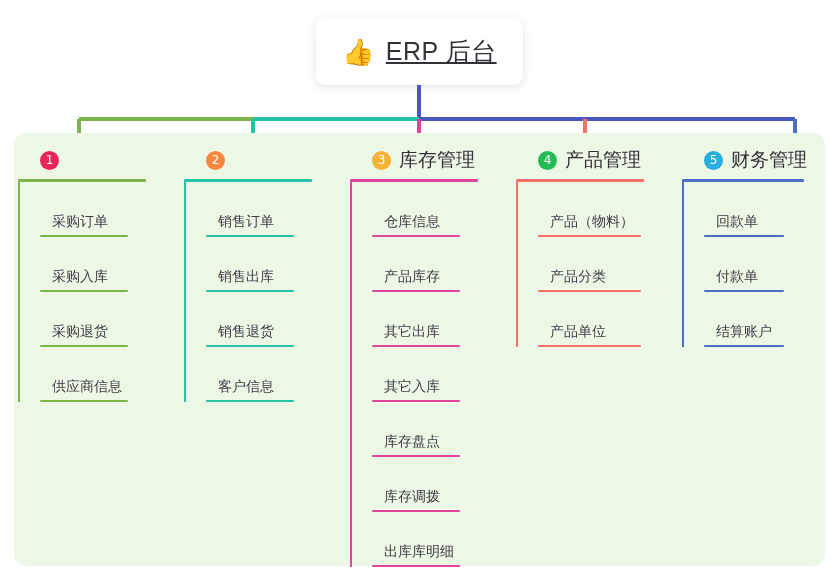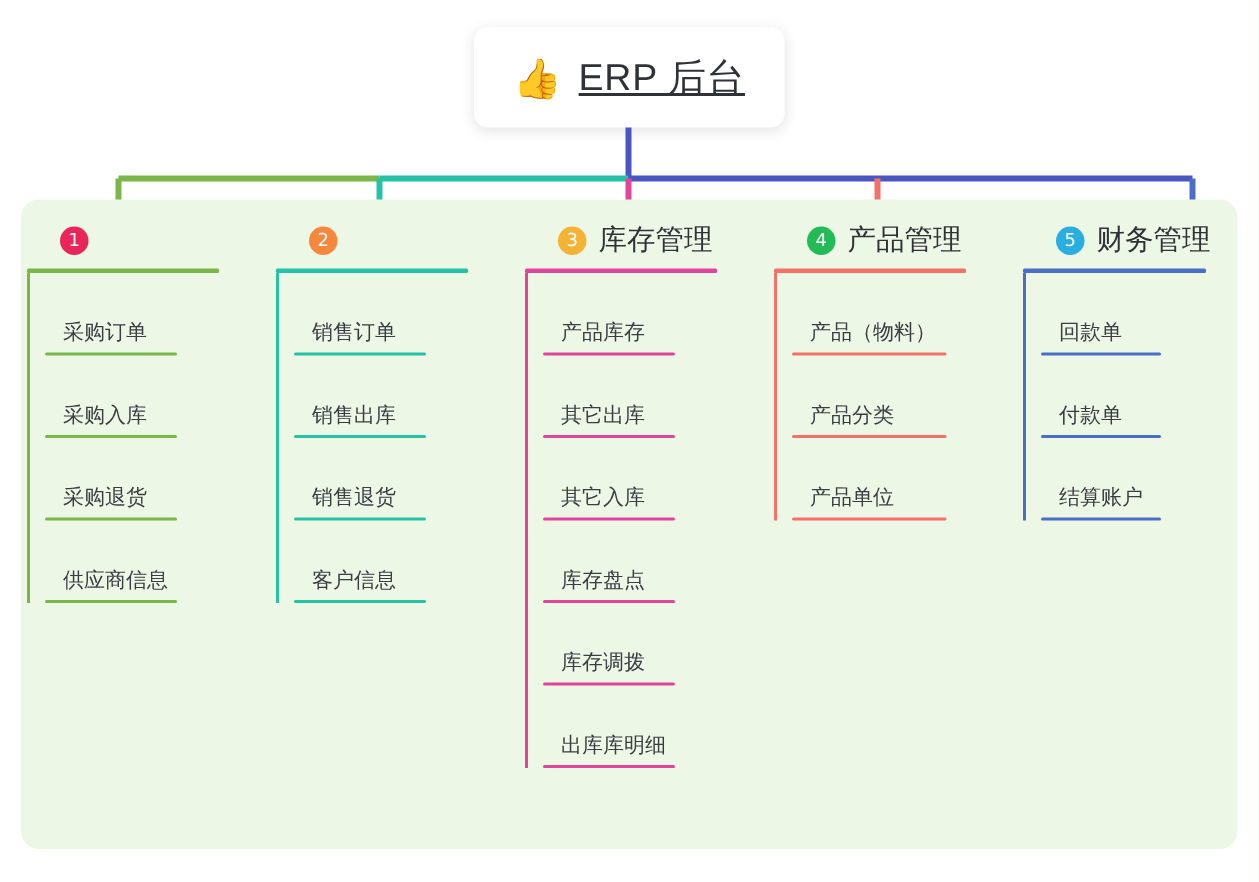--- a/index.html
+++ b/index.html
@@ -103,21 +103,21 @@
     height: 3px;
     border-radius: 1px;
   }
 
   .leaf {
     position: relative;
     height: 55px;
   }
   .leaf-inner {
     position: absolute;
-    left: 12px;
+    left: 22px;
     bottom: 0;
   }
   .leaf-label {
     font-size: 14px;
     color: #3a3d42;
     white-space: nowrap;
     padding: 0 10px 4px 12px;
     display: block;
   }
   .leaf-rule {
@@ -226,20 +226,26 @@
       <div class="col" style="left: 350px; width: 163px;">
         <div class="col-head">
           <span class="badge" style="background: rgb(245, 179, 53);">3</span>
           <span class="head-label">库存管理</span>
         </div>
         <div class="head-rule" style="background: rgb(224, 69, 155); width: 128px;"></div>
         <div style="position: relative;">
           <div class="leaf-stem" style="background: rgb(224, 69, 155);"></div>
           <div class="leaf">
             <div class="leaf-inner">
+              <span class="leaf-label">仓库信息</span>
+              <div class="leaf-rule" style="background: rgb(224, 69, 155); width: 88px;"></div>
+            </div>
+          </div>
+          <div class="leaf">
+            <div class="leaf-inner">
               <span class="leaf-label">产品库存</span>
               <div class="leaf-rule" style="background: rgb(224, 69, 155); width: 88px;"></div>
             </div>
           </div>
           <div class="leaf">
             <div class="leaf-inner">
               <span class="leaf-label">其它出库</span>
               <div class="leaf-rule" style="background: rgb(224, 69, 155); width: 88px;"></div>
             </div>
           </div>

